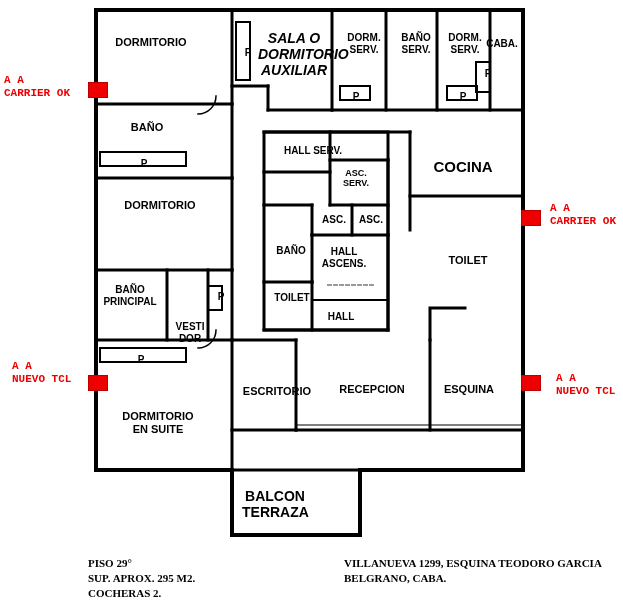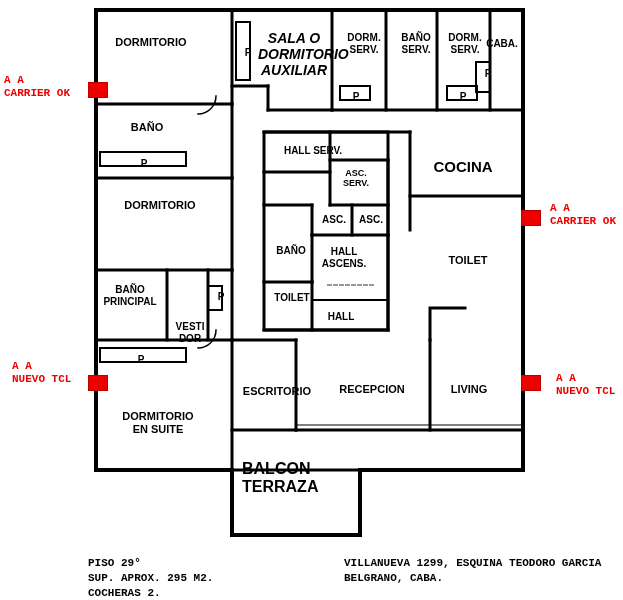--- a/index.html
+++ b/index.html
@@ -48,21 +48,21 @@
   }
   .annot.left {
     text-align: left;
   }
   .caption {
     position: absolute;
     color: #000000;
     font-weight: bold;
     line-height: 1.35;
     white-space: pre-line;
-    font-family: Liberation Mono, monospace;
+    font-family: Liberation Serif, serif;
     font-size: 11px;
   }
 </style>
 </head>
 <body>
 
 <svg id="plan" viewBox="0 0 623 600">
   <g fill="none" stroke="#000000" stroke-linecap="square">
 
     <path d="M 96 10 L 523 10 L 523 300 L 523 470 L 360 470 L 360 535 L 232 535 L 232 470 L 96 470 L 96 10 Z" stroke-width="4"></path>
@@ -165,26 +165,26 @@
     <div class="room-label" style="left: 270px; top: 245px; width: 42px; font-size: 10px;">BAÑO</div>
     <div class="room-label" style="left: 315px; top: 246px; width: 58px; font-size: 10px;">HALL
 ASCENS.</div>
     <div class="room-label" style="left: 432px; top: 254px; width: 72px; font-size: 11px;">TOILET</div>
     <div class="room-label" style="left: 93px; top: 284px; width: 74px; font-size: 10px;">BAÑO
 PRINCIPAL</div>
     <div class="room-label" style="left: 172px; top: 284px; width: 36px; font-size: 10px; margin-top: 37px;">VESTI
 DOR</div>
     <div class="room-label" style="left: 268px; top: 292px; width: 48px; font-size: 10px;">TOILET</div>
     <div class="room-label" style="left: 322px; top: 311px; width: 38px; font-size: 10px;">HALL</div>
-    <div class="room-label" style="left: 442px; top: 383px; width: 54px; font-size: 11px;">LIVING</div>
+    <div class="room-label" style="left: 442px; top: 383px; width: 54px; font-size: 11px;">ESQUINA</div>
     <div class="room-label" style="left: 331px; top: 383px; width: 82px; font-size: 11px;">RECEPCION</div>
     <div class="room-label" style="left: 238px; top: 385px; width: 78px; font-size: 11px;">ESCRITORIO</div>
     <div class="room-label" style="left: 110px; top: 410px; width: 96px; font-size: 11px;">DORMITORIO
 EN SUITE</div>
-    <div class="room-label" style="left: 242px; top: 460px; width: 66px; font-size: 16px;">BALCON
+    <div class="room-label" style="left: 242px; top: 488px; width: 66px; font-size: 14px;">BALCON
 TERRAZA</div>
   </div>
 
 <div id="closet-labels">
     <div class="room-label" style="left: 241px; top: 47px; width: 14px; font-size: 10px;">P</div>
     <div class="room-label" style="left: 349px; top: 91px; width: 14px; font-size: 10px;">P</div>
     <div class="room-label" style="left: 456px; top: 91px; width: 14px; font-size: 10px;">P</div>
     <div class="room-label" style="left: 481px; top: 68px; width: 14px; font-size: 10px;">P</div>
     <div class="room-label" style="left: 137px; top: 158px; width: 14px; font-size: 10px;">P</div>
     <div class="room-label" style="left: 214px; top: 291px; width: 14px; font-size: 10px;">P</div>

